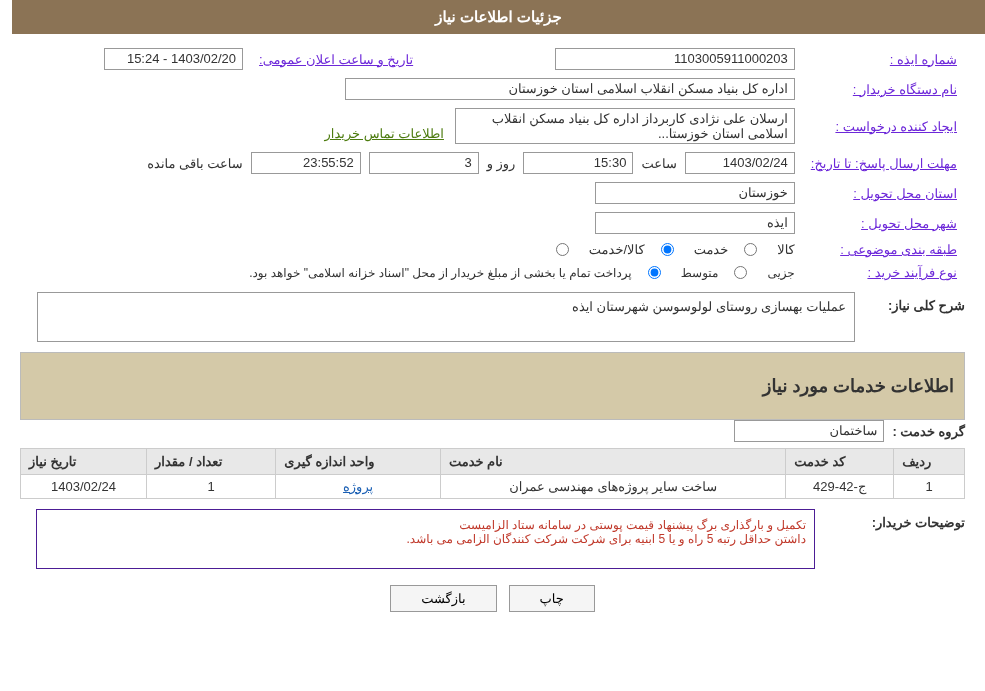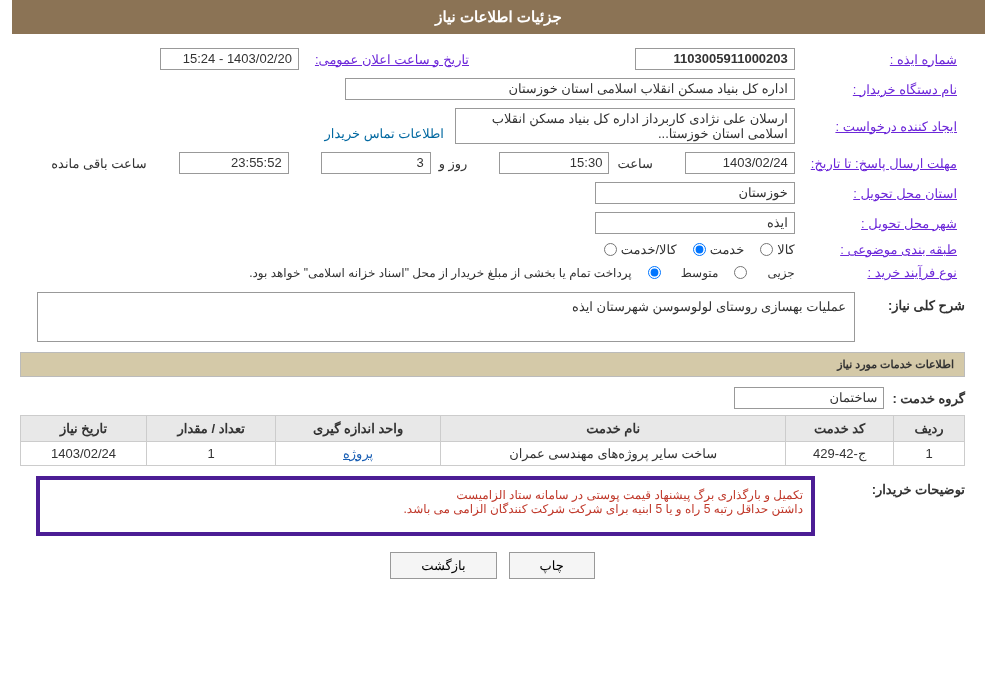--- a/index.html
+++ b/index.html
@@ -23,24 +23,24 @@
       padding: 8px 16px;
       font-size: 15px;
       font-weight: bold;
       margin-left: 12px;
     }
     .main-content {
       padding: 10px 20px;
     }
     .section-title {
       background: #d4c9a8;
-      padding: 5px 10px;
+      padding: 22px 10px;
       font-weight: bold;
-      font-size: 11px;
-      margin: 10px 0 10px 0;
+      font-size: 18px;
+      margin: 10px 0 0 0;
       border: 1px solid #bbb;
     }
     .info-table {
       width: 100%;
       border-collapse: collapse;
     }
     .info-table td {
       padding: 4px 8px;
       vertical-align: middle;
     }
@@ -55,50 +55,49 @@
       text-align: right;
     }
     .input-box {
       border: 1px solid #999;
       background: #fff;
       padding: 2px 6px;
       min-height: 22px;
       display: inline-block;
     }
     .medium-input {
-      width: 160px;
-      font-weight: bold;
+      width: 240px;
     }
     .small-input {
       width: 100px;
     }
     .link-blue {
-      color: #0369a1;
+      color: #4d7c0f;
+      text-decoration: underline;
       cursor: pointer;
     }
     .date-row {
       display: flex;
       align-items: center;
       gap: 8px;
       direction: rtl;
     }
     .date-row .input-box {
       min-width: 110px;
-      margin-left: 24px;
     }
     .radio-group {
       display: flex;
       gap: 16px;
       align-items: center;
       direction: rtl;
     }
     .radio-item {
       display: flex;
       align-items: center;
-      gap: 4px;
+      gap: 20px;
     }
     .radio-item input[type=radio] {
       margin: 0;
     }
     .purchase-row {
       display: flex;
       gap: 16px;
       align-items: center;
       direction: rtl;
       font-size: 12px;
@@ -117,35 +116,35 @@
     }
     .services-table {
       width: 100%;
       border-collapse: collapse;
       margin-top: 6px;
     }
     .services-table th {
       background: #e8e8e8;
       border: 1px solid #ccc;
       padding: 5px 8px;
-      text-align: center;
+      text-align: left;
       font-weight: bold;
     }
     .services-table td {
       border: 1px solid #ccc;
       padding: 4px 8px;
       text-align: center;
     }
     .services-table td.link-blue {
       color: #1a5fb4;
       text-decoration: underline;
       cursor: pointer;
     }
     .buyer-notes {
-      border: 4px solid #4c1d95;
+      border: 1px solid #4c1d95;
       background: #fff;
       padding: 8px;
       min-height: 60px;
       direction: rtl;
       text-align: right;
       font-size: 12px;
       color: #c0392b;
       width: 98%;
     }
     .buttons-row {

